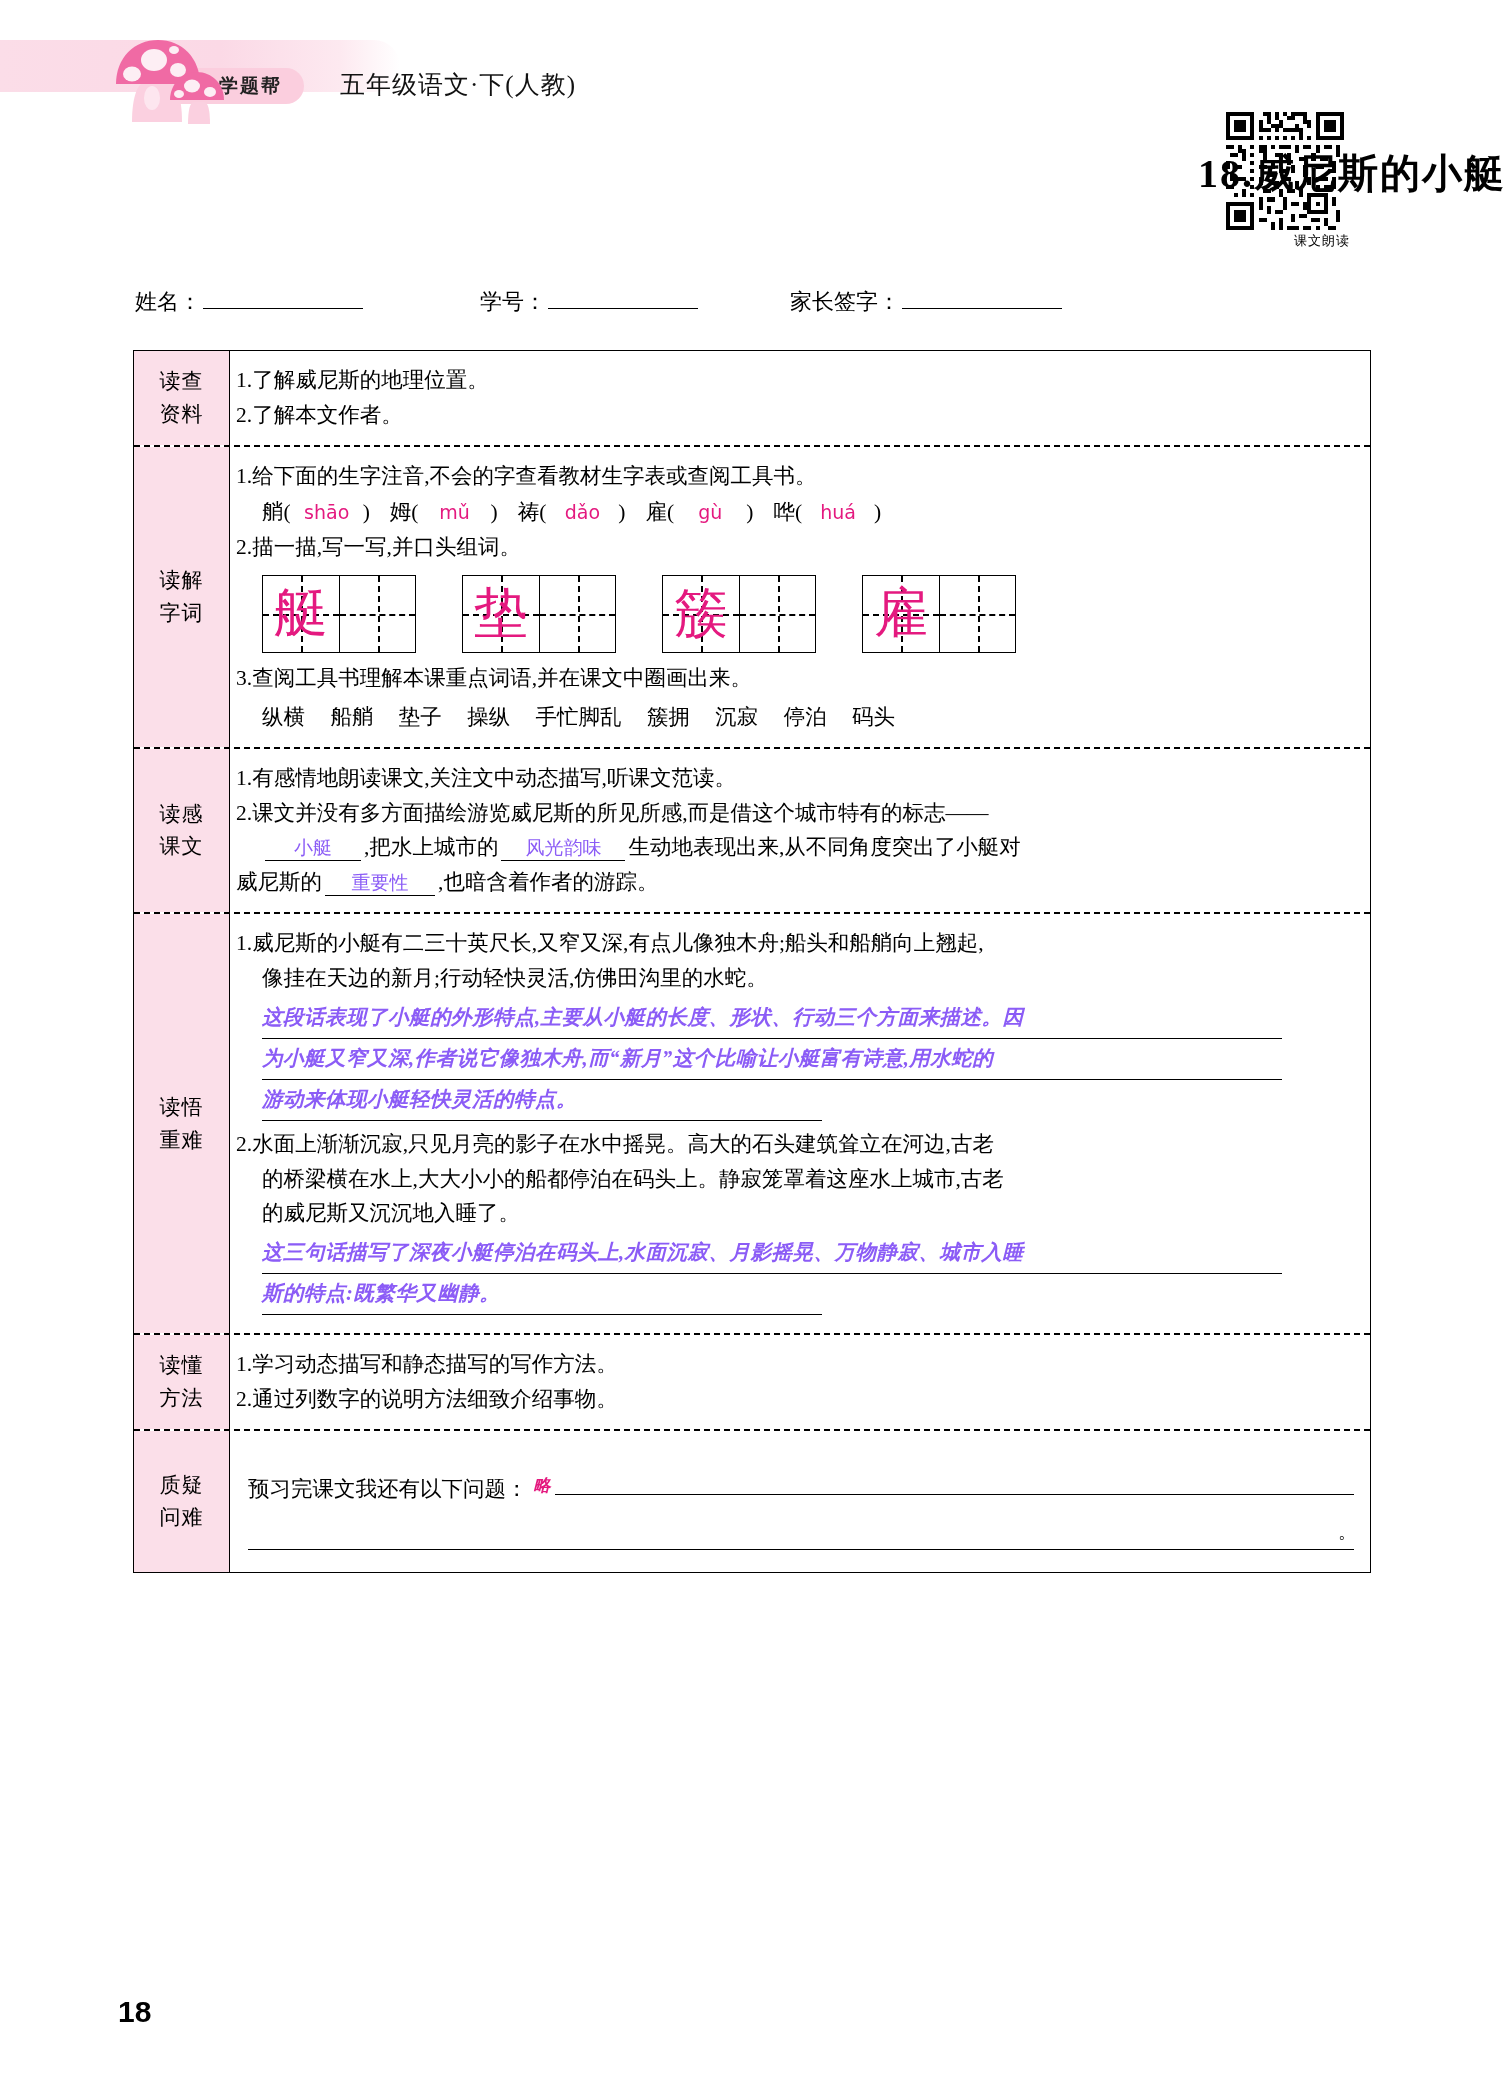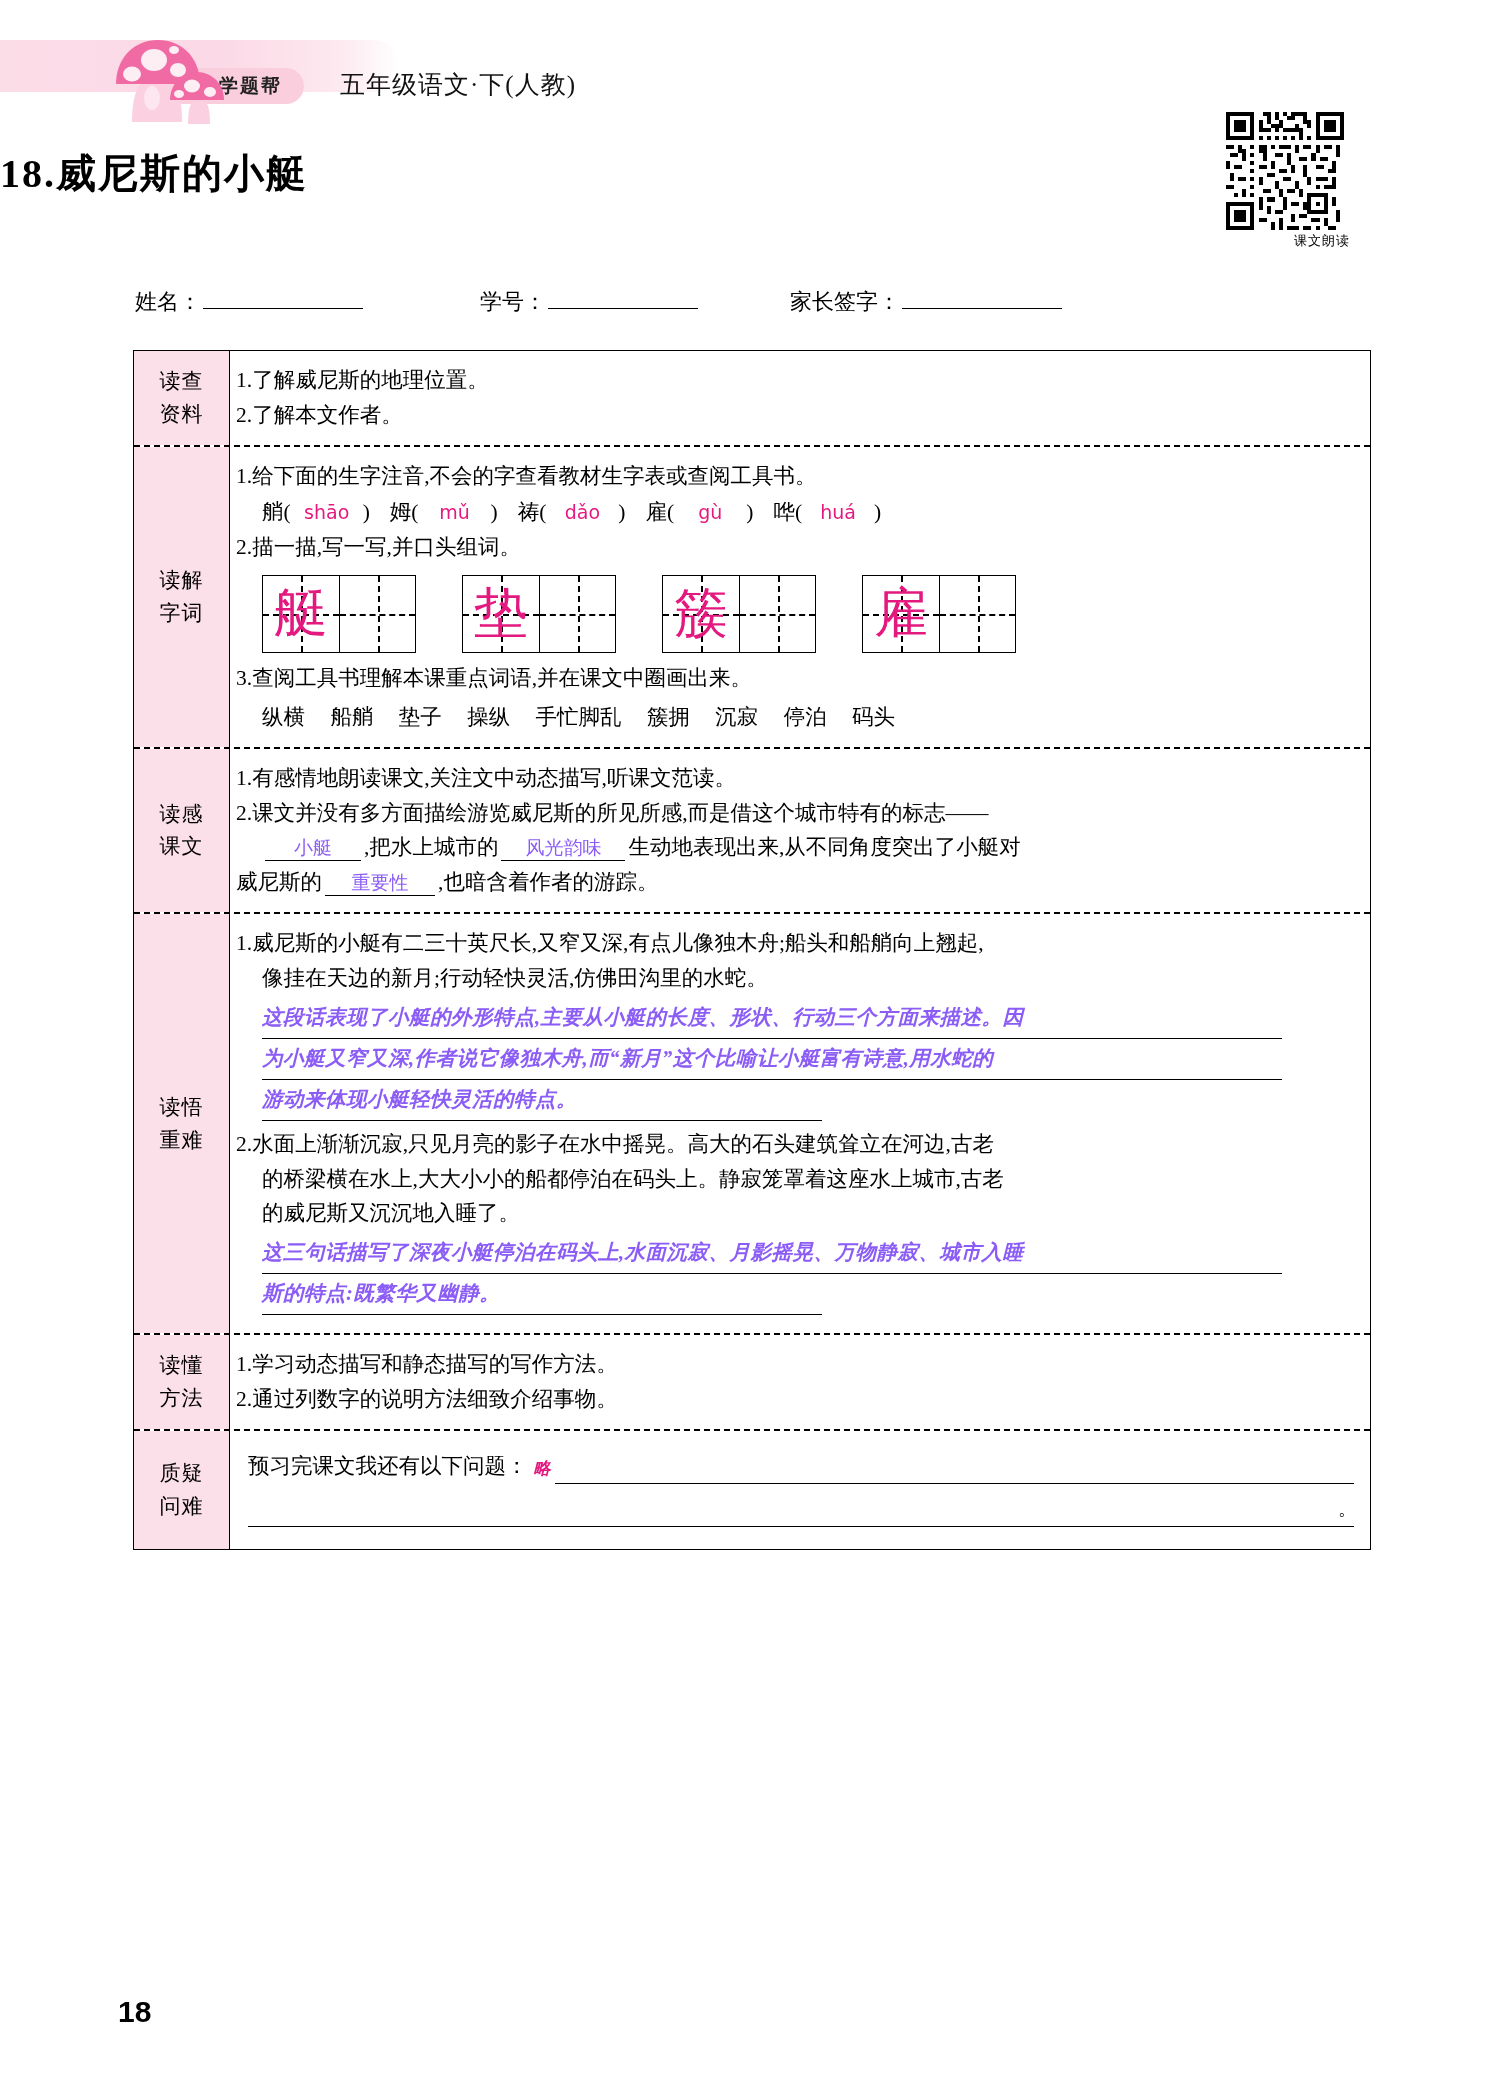--- a/index.html
+++ b/index.html
@@ -71,21 +71,21 @@
     font-size: 13px;
     color: #000;
     letter-spacing: 1px;
   }
 
   
   #page-title {
     position: absolute;
     left: 0; top: 146px;
     width: 1506px;
-    text-align: left;
+    text-align: right;
     font-size: 40px;
     font-weight: bold;
     letter-spacing: 2px;
     font-family: "Liberation Serif", serif;
   }
 
   
   #info-line {
     position: absolute;
     left: 135px; top: 287px;
@@ -261,22 +261,22 @@
     width: 1020px;
     box-sizing: border-box;
   }
   .hand-line.short-rule { width: 560px; }
 
   
   #question-body { padding: 18px 16px 22px 18px; }
   #question-first {
     font-size: 21.5px;
     display: flex;
-    align-items: flex-end;
     white-space: nowrap;
+    margin-top: 23px;
   }
   #question-answer {
     color: #e4197f;
     font-family: "Liberation Serif", serif;
     font-style: italic;
     font-weight: bold;
     font-size: 17px;
     padding: 0 4px 1px 6px;
   }
   #question-rule1 {

